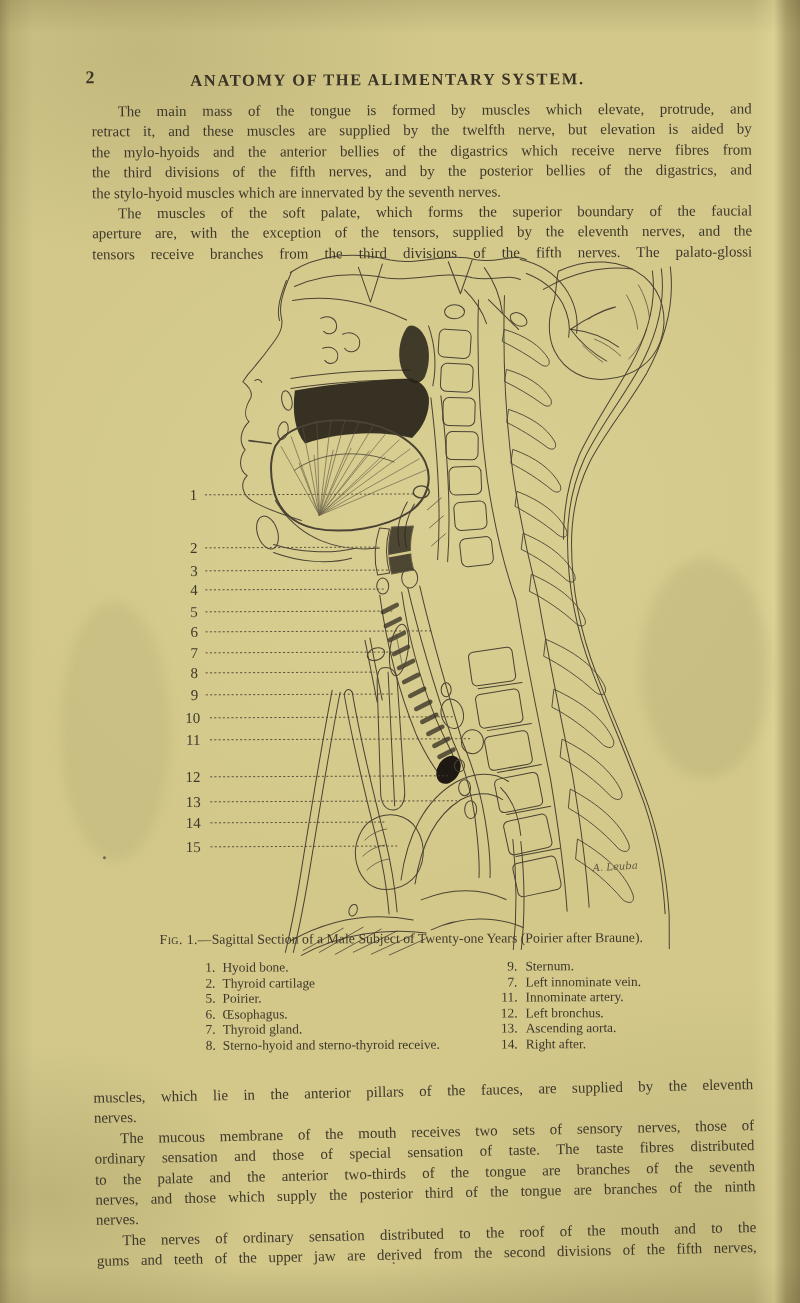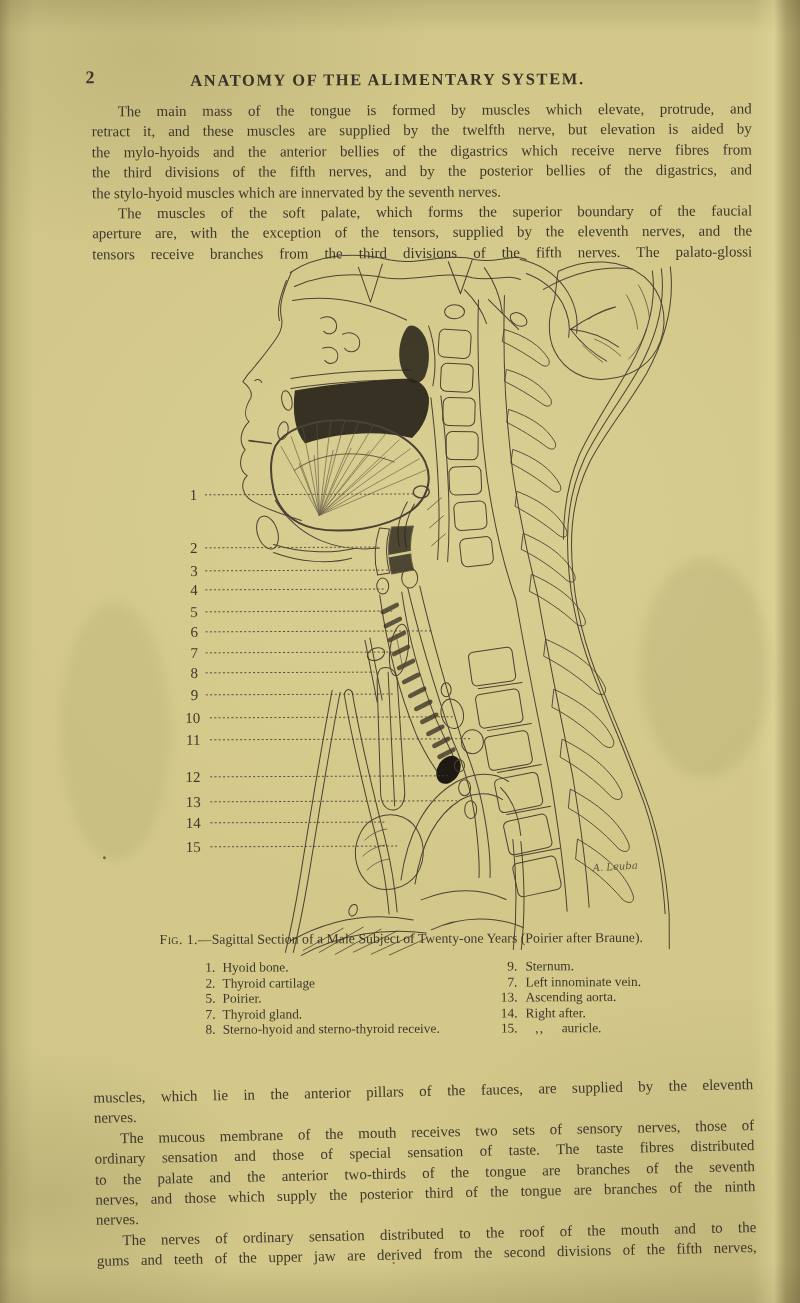--- a/index.html
+++ b/index.html
@@ -368,29 +368,31 @@
 
     <div class="caption">
       <span class="fc">Fig. 1.</span><span>—Sagittal Section of a Male Subject of Twenty-one Years (Poirier after Braune).</span>
     </div>
 
     <div class="legend">
       <div class="lg-col" id="lg-left">
         <div class="lg-row"><span class="lg-num">1.</span><span>Hyoid bone.</span></div>
         <div class="lg-row"><span class="lg-num">2.</span><span>Thyroid cartilage</span></div>
         <div class="lg-row"><span class="lg-num">5.</span><span>Poirier.</span></div>
+        <div class="lg-row"><span class="lg-num">6.</span><span>Œsophagus.</span></div>
         <div class="lg-row"><span class="lg-num">7.</span><span>Thyroid gland.</span></div>
         <div class="lg-row"><span class="lg-num">8.</span><span>Sterno-hyoid and sterno-thyroid receive.</span></div>
       </div>
       <div class="lg-col" id="lg-right">
         <div class="lg-row"><span class="lg-num">9.</span><span>Sternum.</span></div>
         <div class="lg-row"><span class="lg-num">7.</span><span>Left innominate vein.</span></div>
+        <div class="lg-row"><span class="lg-num">11.</span><span>Innominate artery.</span></div>
+        <div class="lg-row"><span class="lg-num">12.</span><span>Left bronchus.</span></div>
         <div class="lg-row"><span class="lg-num">13.</span><span>Ascending aorta.</span></div>
         <div class="lg-row"><span class="lg-num">14.</span><span>Right after.</span></div>
-        <div class="lg-row"><span class="lg-num">15.</span><span class="ditto dr">,,</span><span class="mlsm">auricle.</span></div>
       </div>
     </div>
 
     <div class="textblock" id="bottomText">
       <div class="ln">muscles, which lie in the anterior pillars of the fauces, are supplied by the eleventh</div>
       <div class="ln last">nerves.</div>
       <div class="ln ind">The mucous membrane of the mouth receives two sets of sensory nerves, those of</div>
       <div class="ln">ordinary sensation and those of special sensation of taste.  The taste fibres distributed</div>
       <div class="ln">to the palate and the anterior two-thirds of the tongue are branches of the seventh</div>
       <div class="ln">nerves, and those which supply the posterior third of the tongue are branches of the ninth</div>

